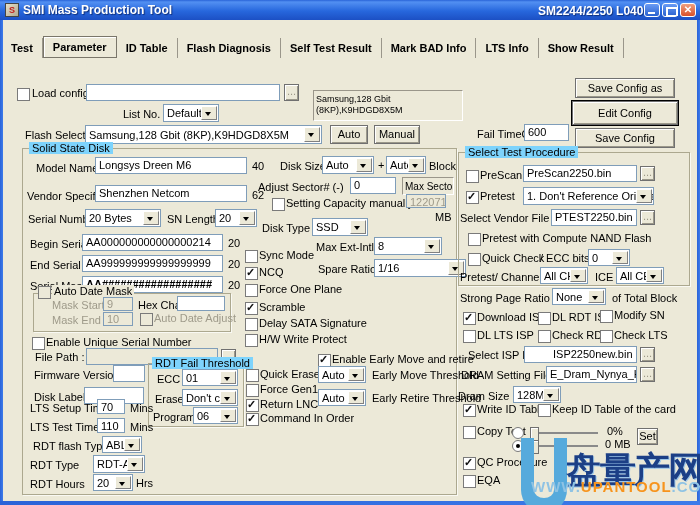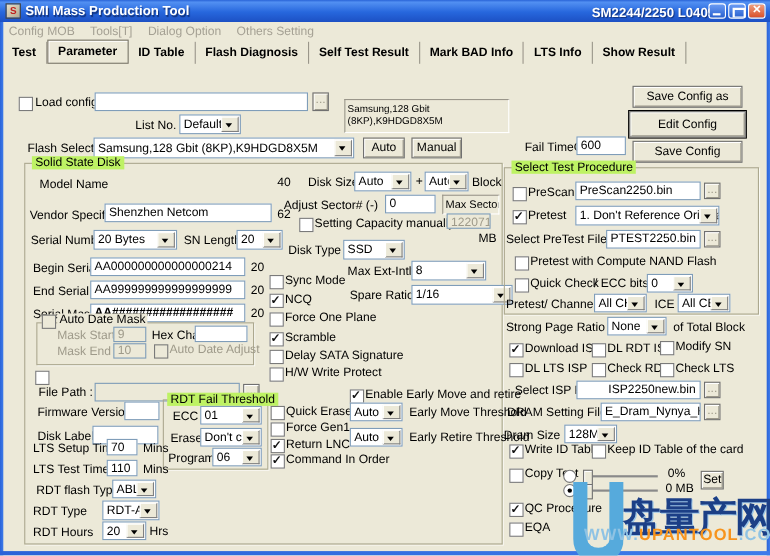--- a/index.html
+++ b/index.html
@@ -30,21 +30,21 @@
   .dd{position:absolute;background:#fff;border:1px solid #7F9DB9;box-sizing:border-box;height:18px;overflow:hidden;}
   .dd .dv{position:absolute;left:3px;top:2px;white-space:nowrap;line-height:12px;}
   .da{position:absolute;right:1px;top:1px;bottom:1px;width:14px;background:#ECE9D8;border:1px solid;border-color:#fff #808080 #808080 #fff;}
   .da::after{content:"";position:absolute;left:3px;top:5px;border:3px solid transparent;border-top:4px solid #000;}
   .cb{position:absolute;width:11px;height:11px;background:#fff;border:1px solid #7a7a7a;box-sizing:content-box;}
   .cb.dis{background:#ECE9D8;}
   .cb.checked::after{content:"\2713";position:absolute;left:0px;top:-2px;font-size:11px;font-weight:bold;color:#111;}
   .radio{position:absolute;width:10px;height:10px;border-radius:50%;background:#fff;border:1px solid #7a7a7a;}
   .radio.sel::after{content:"";position:absolute;left:3px;top:3px;width:4px;height:4px;border-radius:50%;background:#000;}
   .grp{position:absolute;border:1px solid #ACA88F;box-shadow:1px 1px 0 rgba(255,255,255,.7);}
-  .grp-t{position:absolute;top:-7px;left:6px;background:#bef264;padding:0 3px;white-space:nowrap;line-height:12px;}
+  .grp-t{position:absolute;top:-7px;left:6px;background:#7dd3fc;padding:0 3px;white-space:nowrap;line-height:12px;}
   .btn3d{position:absolute;background:#ECE9D8;border:1px solid #707070;box-shadow:inset 1px 1px 0 #fff,inset -1px -1px 0 #9b988a;text-align:center;box-sizing:border-box;overflow:hidden;}
   .btn-default{box-shadow:inset 1px 1px 0 #fff,inset -1px -1px 0 #9b988a,0 0 0 1px #000;}
   .slider{position:absolute;height:2px;background:#8a8a8a;}
   .thumb{position:absolute;left:0;top:-5px;width:7px;height:12px;background:#ECE9D8;border:1px solid #707070;box-shadow:inset 1px 1px 0 #fff;}
   
   .u-logo{position:absolute;left:521px;top:438px;width:20px;height:60px;border-left:13px solid #56aadc;border-right:13px solid #56aadc;border-bottom:15px solid #56aadc;border-radius:0 0 24px 24px;box-sizing:content-box;}
   .wm-cjk{position:absolute;left:566px;top:446px;font-size:36px;font-weight:bold;color:#1c3f86;letter-spacing:-2px;white-space:nowrap;text-shadow:1px 1px 0 #9cc6e8;}
   .wm-url{position:absolute;left:531px;top:478px;font-size:15px;font-weight:bold;white-space:nowrap;letter-spacing:1px;}
   .wm-blue{color:#8fc3e4;} .wm-orange{color:#f7941d;}
 </style>
@@ -65,26 +65,20 @@
         <span class="bar"></span>
       </div>
     <div class="wbtn" style="left:662px;">
         <span class="box"></span>
       </div>
     <div class="wbtn close" style="left:680px;">
         <span class="x">✕</span>
       </div>
   </div>
 
-  <div class="abs" style="left:8px;top:23px;display:flex;gap:14px;">
-    <span class="menu-item">Config MOB</span>
-    <span class="menu-item">Tools[T]</span>
-    <span class="menu-item">Dialog Option</span>
-    <span class="menu-item">Others Setting</span>
-  </div>
 
   <div class="tabs">
     <div class="tab">Test</div>
     <div class="tab active">Parameter</div>
     <div class="tab">ID Table</div>
     <div class="tab">Flash Diagnosis</div>
     <div class="tab">Self Test Result</div>
     <div class="tab">Mark BAD Info</div>
     <div class="tab">LTS Info</div>
     <div class="tab">Show Result</div>
@@ -115,20 +109,21 @@
   <div class="btn3d btn-default" style="left:572px;top:101px;width:106px;height:24px;line-height:22px;">Edit Config</div>
   <div class="btn3d" style="left:575px;top:128px;width:100px;height:20px;line-height:18px;">Save Config</div>
   <div class="lbl" style="left:477px;top:128px;">Fail TimeOut</div>
   <div class="inpt" style="left:524px;top:124px;width:45px;">600</div>
 
   <div class="grp" style="left:22px;top:148px;width:433px;height:345px;">
     <span class="grp-t">Solid State Disk</span>
   </div>
 
   <div class="lbl" style="left:36px;top:162px;">Model Name</div>
+  <div class="inpt" style="left:95px;top:157px;width:152px;">Longsys Dreen M6</div>
   <div class="lbl" style="left:252px;top:160px;">40</div>
 
   <div class="lbl" style="left:280px;top:160px;">Disk Size</div>
   <div class="dd" style="left:322px;top:156px;width:52px;">
       <span class="dv">Auto</span>
       <span class="da"></span>
     </div>
   <div class="lbl" style="left:378px;top:159px;">+</div>
   <div class="dd" style="left:386px;top:156px;width:40px;">
       <span class="dv">Auto</span>
@@ -207,20 +202,21 @@
   <div class="lbl dim" style="left:154px;top:312px;">Auto Date Adjust</div>
 
   <div class="cb checked" style="left:245px;top:302px;"></div>
   <div class="lbl" style="left:259px;top:301px;">Scramble</div>
   <div class="cb" style="left:245px;top:318px;"></div>
   <div class="lbl" style="left:259px;top:317px;">Delay SATA Signature</div>
   <div class="cb" style="left:245px;top:334px;"></div>
   <div class="lbl" style="left:259px;top:333px;">H/W Write Protect</div>
 
   <div class="cb" style="left:32px;top:337px;"></div>
+  <div class="lbl" style="left:46px;top:336px;">Enable Unique Serial Number</div>
   <div class="lbl" style="left:35px;top:351px;">File Path :</div>
   <div class="inpt dis" style="left:86px;top:348px;width:132px;"></div>
   <div class="btn3d" style="left:221px;top:349px;width:15px;height:15px;line-height:11px;color:#9e9a8a;">...</div>
 
   <div class="grp" style="left:148px;top:363px;width:94px;height:62px;">
     <span class="grp-t" style="left:3px;">RDT Fail Threshold</span>
   </div>
   <div class="lbl" style="left:157px;top:373px;">ECC</div>
   <div class="dd" style="left:182px;top:369px;width:56px;height:17px;">
       <span class="dv">01</span>
@@ -291,21 +287,21 @@
   <div class="cb" style="left:466px;top:170px;"></div>
   <div class="lbl" style="left:480px;top:169px;">PreScan</div>
   <div class="inpt" style="left:523px;top:165px;width:114px;">PreScan2250.bin</div>
   <div class="btn3d" style="left:640px;top:166px;width:15px;height:15px;line-height:11px;color:#9e9a8a;">...</div>
   <div class="cb checked" style="left:466px;top:191px;"></div>
   <div class="lbl" style="left:480px;top:190px;">Pretest</div>
   <div class="dd" style="left:523px;top:187px;width:131px;">
       <span class="dv">1. Don't Reference Original Bad</span>
       <span class="da"></span>
     </div>
-  <div class="lbl" style="left:460px;top:212px;">Select PreTest File</div>
+  <div class="lbl" style="left:460px;top:212px;">Select Vendor File</div>
   <div class="inpt" style="left:551px;top:209px;width:86px;">PTEST2250.bin</div>
   <div class="btn3d" style="left:640px;top:210px;width:15px;height:15px;line-height:11px;color:#9e9a8a;">...</div>
   <div class="cb" style="left:468px;top:233px;"></div>
   <div class="lbl" style="left:482px;top:232px;">Pretest with Compute NAND Flash</div>
   <div class="cb" style="left:468px;top:253px;"></div>
   <div class="lbl" style="left:482px;top:252px;">Quick Check</div>
   <div class="lbl" style="left:540px;top:252px;">/ ECC bits</div>
   <div class="dd" style="left:588px;top:249px;width:42px;height:17px;">
       <span class="dv">0</span>
       <span class="da"></span>

